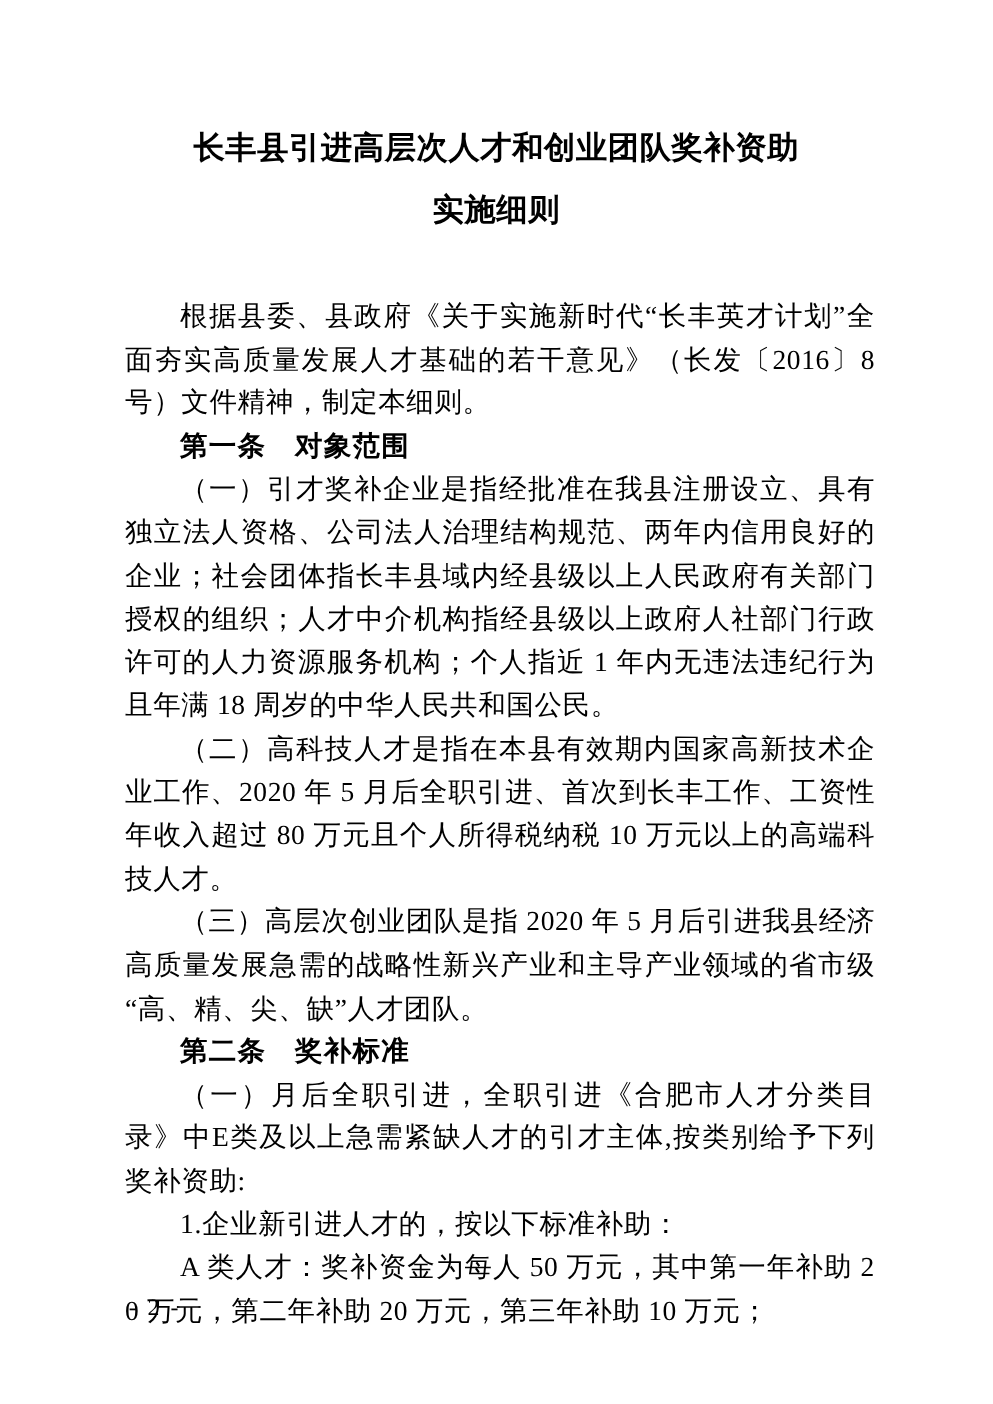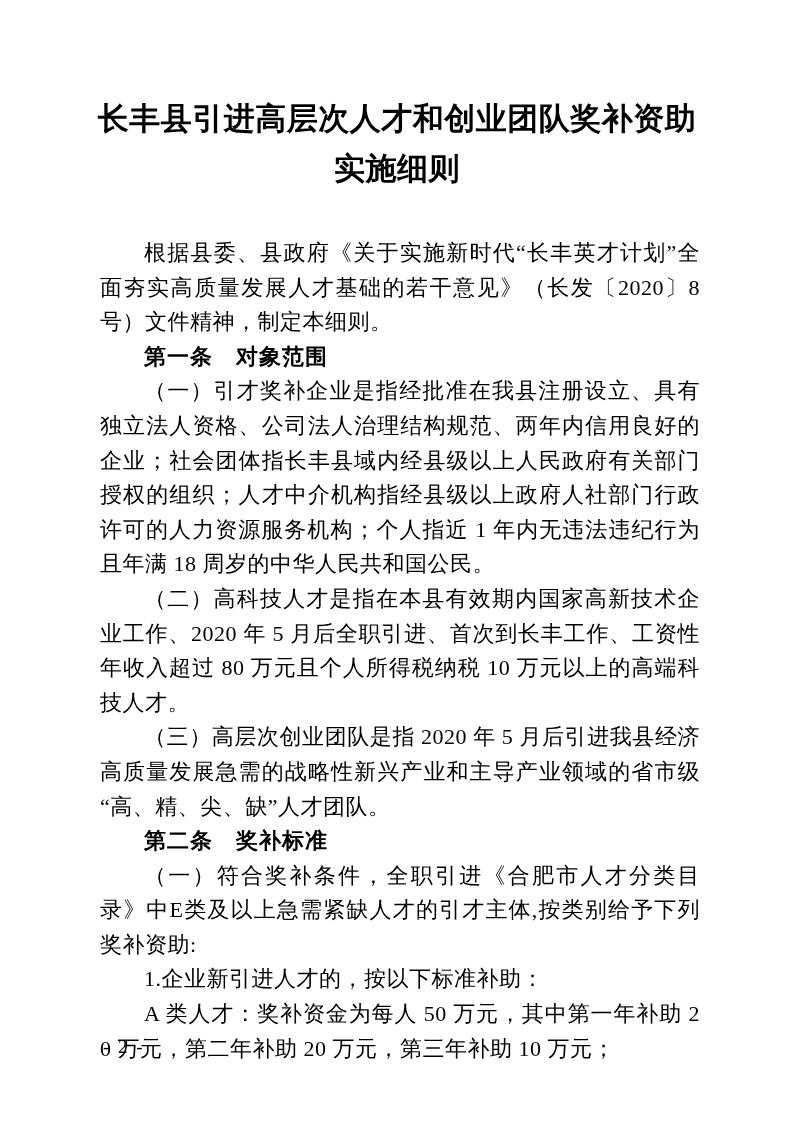--- a/index.html
+++ b/index.html
@@ -16,21 +16,21 @@
     font-family: "Liberation Serif", "DejaVu Serif", serif;
     overflow: hidden;
   }
   .doc-title {
     position: absolute;
     top: 94px;
     left: 0;
     width: 100%;
     margin: 0;
     text-align: center;
-    font-size: 31px;
+    font-size: 25px;
     font-weight: bold;
     line-height: 50px;
     letter-spacing: 0.5px;
     font-family: "Liberation Serif", "DejaVu Serif", serif;
   }
   .doc-title .title-line {
     display: block;
   }
   .doc-body {
     position: absolute;
@@ -66,26 +66,26 @@
 <body>
 
 <div class="page">
 
   <h1 class="doc-title">
     <span class="title-line">长丰县引进高层次人才和创业团队奖补资助</span>
     <span class="title-line">实施细则</span>
   </h1>
 
   <div class="doc-body">
-    <p class="para">根据县委、县政府《关于实施新时代“长丰英才计划”全面夯实高质量发展人才基础的若干意见》（长发〔2020〕8 号）文件精神，制定本细则。</p>
+    <p class="para">根据县委、县政府《关于实施新时代“长丰英才计划”全面夯实高质量发展人才基础的若干意见》（长发〔2016〕8 号）文件精神，制定本细则。</p>
     <p class="para heading">第一条　对象范围</p>
     <p class="para">（一）引才奖补企业是指经批准在我县注册设立、具有独立法人资格、公司法人治理结构规范、两年内信用良好的企业；社会团体指长丰县域内经县级以上人民政府有关部门授权的组织；人才中介机构指经县级以上政府人社部门行政许可的人力资源服务机构；个人指近 1 年内无违法违纪行为且年满 18 周岁的中华人民共和国公民。</p>
     <p class="para">（二）高科技人才是指在本县有效期内国家高新技术企业工作、2020 年 5 月后全职引进、首次到长丰工作、工资性年收入超过 80 万元且个人所得税纳税 10 万元以上的高端科技人才。</p>
     <p class="para">（三）高层次创业团队是指 2020 年 5 月后引进我县经济高质量发展急需的战略性新兴产业和主导产业领域的省市级“高、精、尖、缺”人才团队。</p>
     <p class="para heading">第二条　奖补标准</p>
-    <p class="para">（一）符合奖补条件，全职引进《合肥市人才分类目录》中E类及以上急需紧缺人才的引才主体,按类别给予下列奖补资助:</p>
+    <p class="para">（一）月后全职引进，全职引进《合肥市人才分类目录》中E类及以上急需紧缺人才的引才主体,按类别给予下列奖补资助:</p>
     <p class="para">1.企业新引进人才的，按以下标准补助：</p>
     <p class="para">A 类人才：奖补资金为每人 50 万元，其中第一年补助 20 万元，第二年补助 20 万元，第三年补助 10 万元；</p>
   </div>
 
   <div class="page-number">- 2 -</div>
 
 </div>
 
 </body></html>

